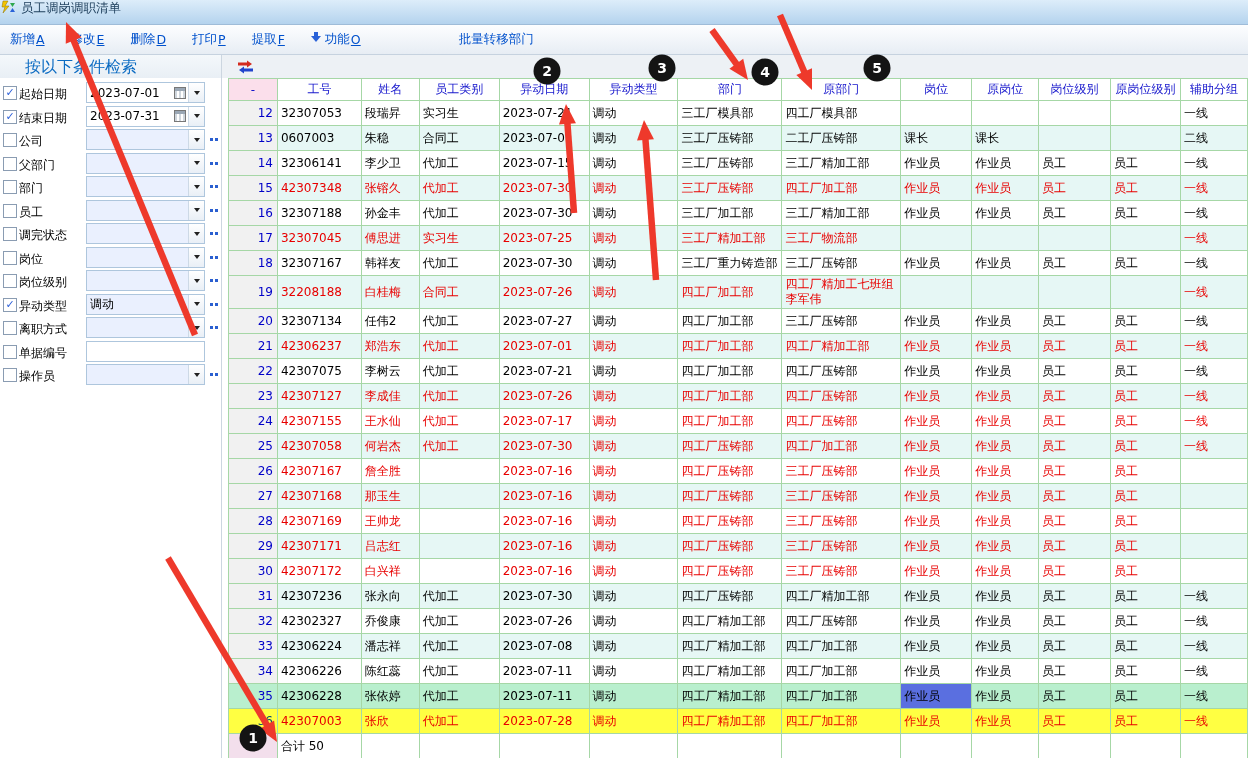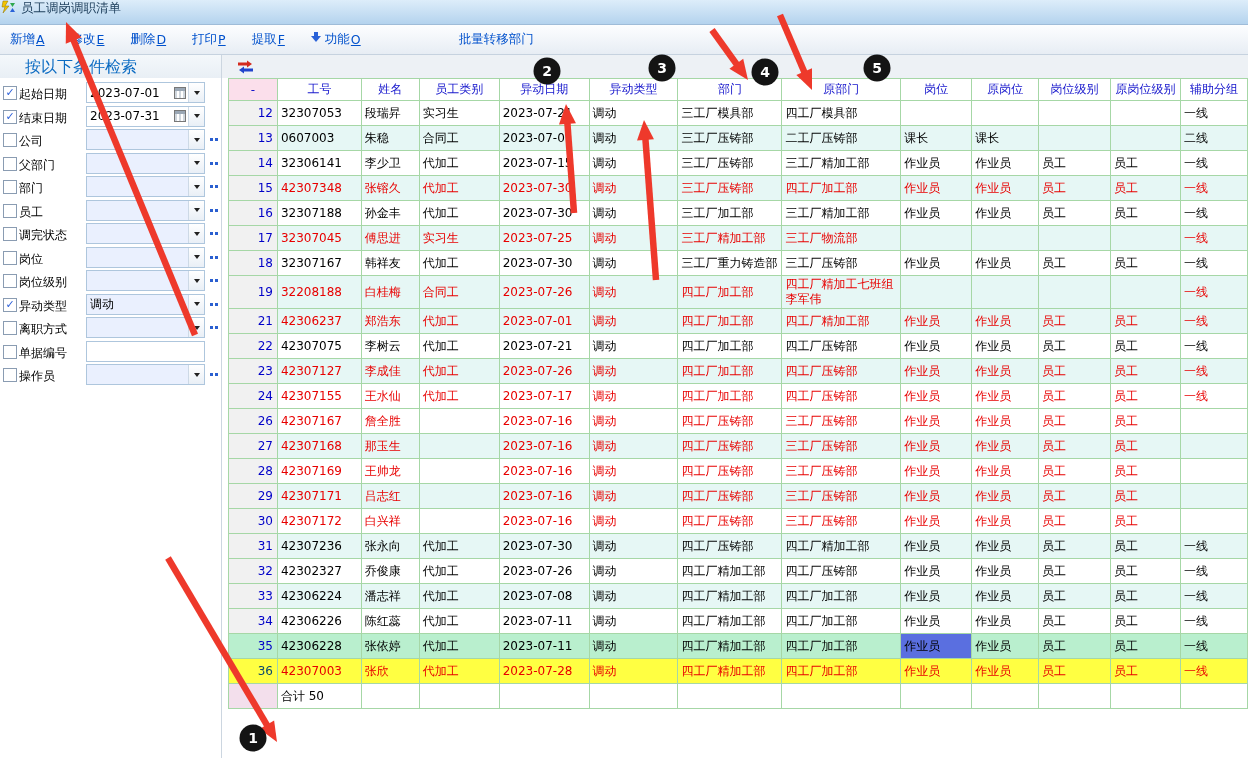--- a/index.html
+++ b/index.html
@@ -417,20 +417,35 @@
           <td>2023-07-26</td>
           <td>调动</td>
           <td>四工厂加工部</td>
           <td class="wrapcell">四工厂精加工七班组李军伟</td>
           <td></td>
           <td></td>
           <td></td>
           <td></td>
           <td>一线</td>
         </tr>
+        <tr>
+          <td class="rn">20</td>
+          <td>32307134</td>
+          <td>任伟2</td>
+          <td>代加工</td>
+          <td>2023-07-27</td>
+          <td>调动</td>
+          <td>四工厂加工部</td>
+          <td>三工厂压铸部</td>
+          <td>作业员</td>
+          <td>作业员</td>
+          <td>员工</td>
+          <td>员工</td>
+          <td>一线</td>
+        </tr>
         <tr class="alt red">
           <td class="rn">21</td>
           <td>42306237</td>
           <td>郑浩东</td>
           <td>代加工</td>
           <td>2023-07-01</td>
           <td>调动</td>
           <td>四工厂加工部</td>
           <td>四工厂精加工部</td>
           <td>作业员</td>
@@ -471,20 +486,35 @@
         </tr>
         <tr class="red">
           <td class="rn">24</td>
           <td>42307155</td>
           <td>王水仙</td>
           <td>代加工</td>
           <td>2023-07-17</td>
           <td>调动</td>
           <td>四工厂加工部</td>
           <td>四工厂压铸部</td>
+          <td>作业员</td>
+          <td>作业员</td>
+          <td>员工</td>
+          <td>员工</td>
+          <td>一线</td>
+        </tr>
+        <tr class="alt red">
+          <td class="rn">25</td>
+          <td>42307058</td>
+          <td>何岩杰</td>
+          <td>代加工</td>
+          <td>2023-07-30</td>
+          <td>调动</td>
+          <td>四工厂压铸部</td>
+          <td>四工厂加工部</td>
           <td>作业员</td>
           <td>作业员</td>
           <td>员工</td>
           <td>员工</td>
           <td>一线</td>
         </tr>
         <tr class="red">
           <td class="rn">26</td>
           <td>42307167</td>
           <td>詹全胜</td>

